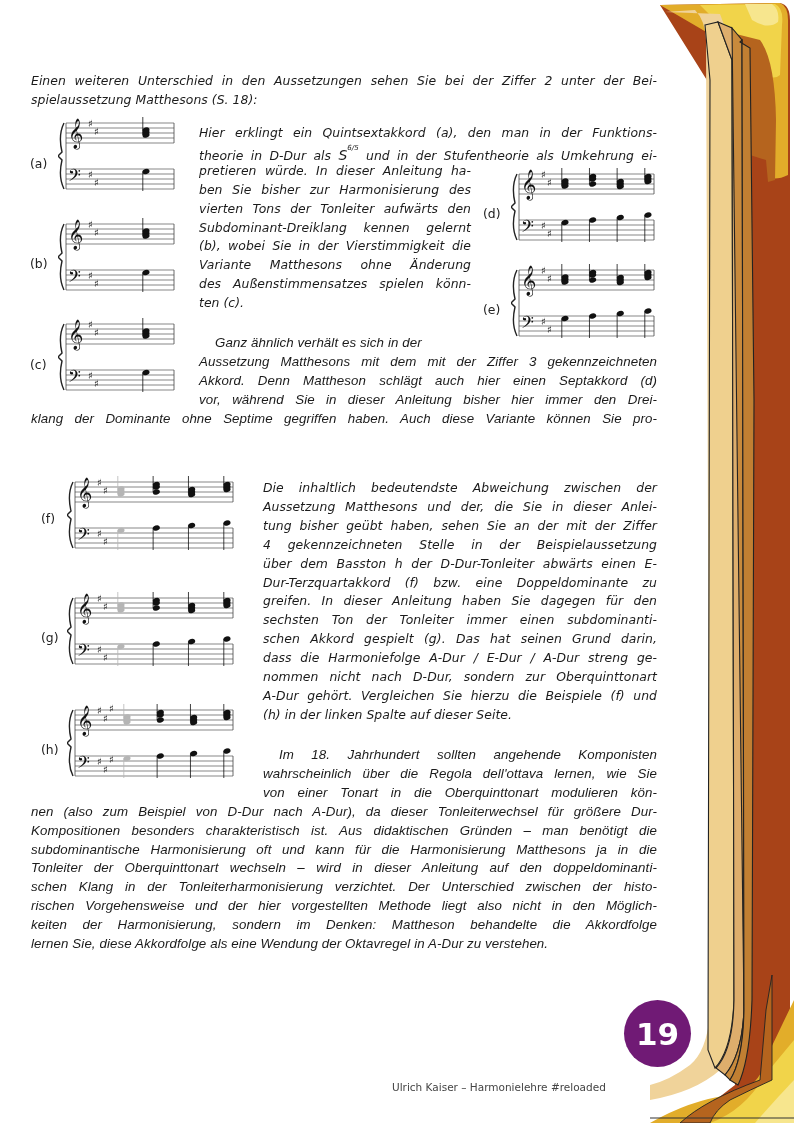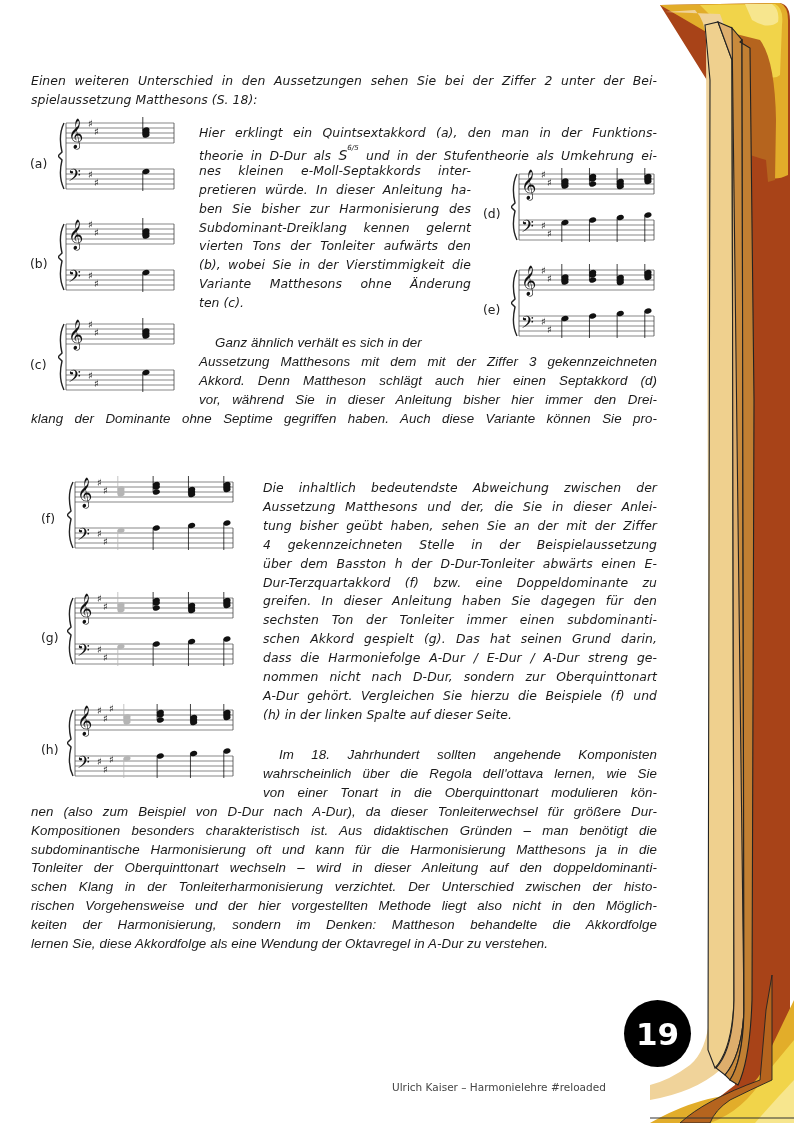--- a/index.html
+++ b/index.html
@@ -15,21 +15,21 @@
   .line { display: block; white-space: nowrap; text-align: justify; text-align-last: justify; font-style: italic; }
   .line.last { text-align-last: left; }
   .line.indent { padding-left: 16px; }
   .cond { font-family: "Liberation Sans", sans-serif; font-size: 13.3px; letter-spacing: 0.1px; }
   .sym { font-size: 14px; }
   .sym sup { font-size: 7px; position: relative; top: -4px; }
   .ex-label { position: absolute; font-size: 12.4px; color: #222; }
   .score { position: absolute; }
   .page-number {
     position: absolute; left: 624px; top: 1000px; width: 67px; height: 67px;
-    border-radius: 50%; background: #000000; color: #ffffff;
+    border-radius: 50%; background: #701a75; color: #ffffff;
     font-family: "DejaVu Sans", sans-serif; font-weight: bold; font-size: 31px;
     display: flex; align-items: center; justify-content: center;
   }
   .footer {
     position: absolute; left: 392px; top: 1081px; font-size: 10.5px; color: #444;
     font-family: "DejaVu Sans", sans-serif;
   }
   .deco { position: absolute; left: 650px; top: 0; }
 </style>
 </head>
@@ -66,27 +66,27 @@
 
 <div class="para" style="left:199px; top:124px; width:458px;">
   <span class="line">Hier erklingt ein Quintsextakkord (a), den man in der Funktions-</span>
   <span class="line">
     <span>theorie in D-Dur als</span>
     <span class="sym"><span>S</span><sup><span>6</span>/<span>5</span></sup></span>
     <span>und in der Stufentheorie als Umkehrung ei-</span>
   </span>
 </div>
 <div class="para" style="left:199px; top:161.8px; width:272px;">
-  <span class="line">nes kleinen e-Moll-Septakkords inter-</span>
   <span class="line">pretieren würde. In dieser Anleitung ha-</span>
   <span class="line">ben Sie bisher zur Harmonisierung des</span>
+  <span class="line">vierten Tons der Tonleiter aufwärts den</span>
   <span class="line">Subdominant-Dreiklang kennen gelernt</span>
-  <span class="line">vierten Tons der Tonleiter aufwärts den</span>
   <span class="line">(b), wobei Sie in der Vierstimmigkeit die</span>
   <span class="line">Variante Matthesons ohne Änderung</span>
+  <span class="line">des Außenstimmensatzes spielen könn-</span>
   <span class="line last">ten (c).</span>
 </div>
 
 <div class="para cond" style="left:199px; top:334px; width:458px;">
   <span class="line last indent" style="width:272px;">Ganz ähnlich verhält es sich in der</span>
   <span class="line">Aussetzung Matthesons mit dem mit der Ziffer 3 gekennzeichneten</span>
   <span class="line">Akkord. Denn Mattheson schlägt auch hier einen Septakkord (d)</span>
   <span class="line">vor, während Sie in dieser Anleitung bisher hier immer den Drei-</span>
 </div>
 <div class="para cond" style="left:31px; top:409.6px; width:626px;">

